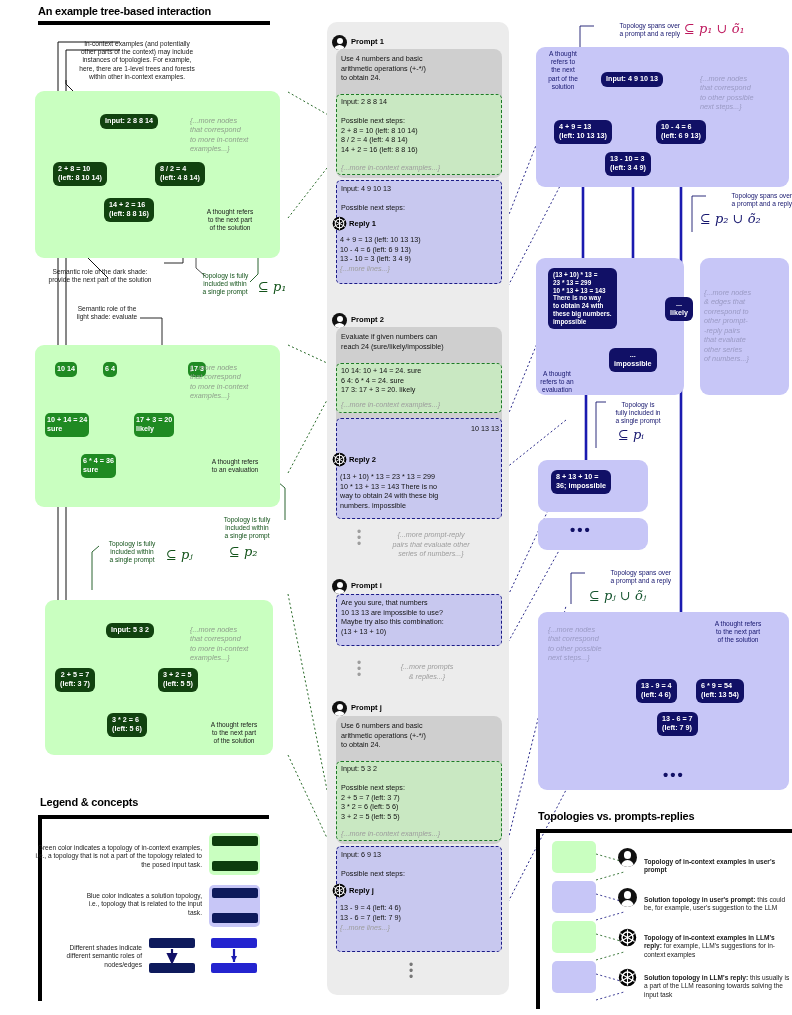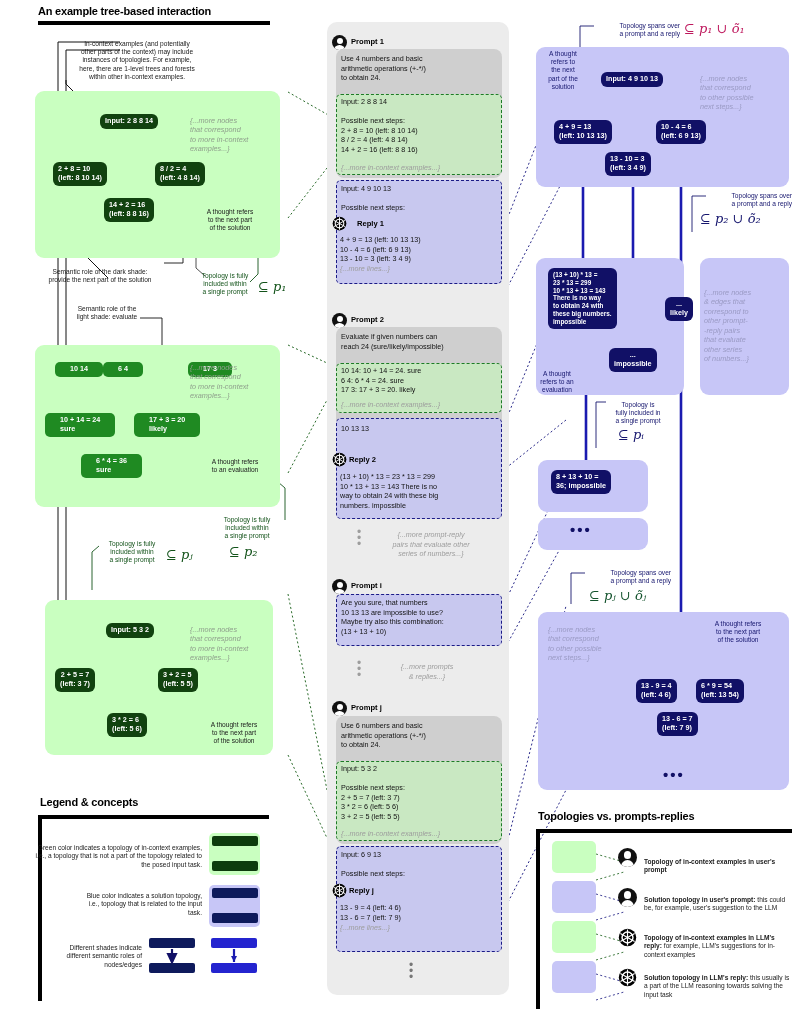--- a/index.html
+++ b/index.html
@@ -30,21 +30,21 @@
   .bluepanel {
     background:#c7c6f7; border-radius:9px; position:absolute;
   }
   .gnode {
     position:absolute; background:#11420f; color:#fff;
     border-radius:6px; padding:3px 5px; font-size:7.2px;
     line-height:1.22; font-weight:600; white-space:pre-line;
   }
   .gnode2 {
     position:absolute; background:#1f8a22; color:#fff;
-    border-radius:5px; padding:3px 15px; font-size:7.2px;
+    border-radius:5px; padding:3px 2px; font-size:7.2px;
     line-height:1.22; font-weight:600; white-space:pre-line;
   }
   .bnode {
     position:absolute; background:#111066; color:#fff;
     border-radius:6px; padding:3px 5px; font-size:7.2px;
     line-height:1.22; font-weight:600; white-space:pre-line;
   }
   .ghost {
     position:absolute; color:#8e8e9e; font-style:italic;
     font-size:7.3px; line-height:1.3; white-space:pre-line;
@@ -392,41 +392,41 @@
 
 Possible next steps:</div>
 
 <div class="gpt" style="left:332px; top:216px;">
   <svg viewBox="0 0 24 24" width="15" height="15">
       <circle cx="12" cy="12" r="11" fill="#000"></circle>
       <path d="M12 4.2 a7.8 7.8 0 1 0 0 15.6 a7.8 7.8 0 1 0 0-15.6 M12 6 a6 6 0 1 1 0 12 a6 6 0 1 1 0-12" fill="#fff"></path>
       <path d="M12 2 L12 22 M3 7 L21 17 M3 17 L21 7" stroke="#fff" stroke-width="1.5" fill="none"></path>
     </svg>
 </div>
-<div class="chat-lbl" style="left:349px; top:219px;margin-left:8px;">Reply 1</div>
+<div class="chat-lbl" style="left:349px; top:219px;">Reply 1</div>
 <div class="chat-txt" style="left:340px; top:235px; width:160px;">4 + 9 = 13 (left: 10 13 13)
 10 - 4 = 6 (left: 6 9 13)
 13 - 10 = 3 (left: 3 4 9)</div>
 <div class="chat-txt faded" style="left:340px; top:264px; width:160px;">{...more lines...}</div>
 
 <div class="avatar" style="left:332px; top:313px;">
     <div class="head"></div>
     <div class="body"></div>
   </div>
 <div class="chat-lbl" style="left:351px; top:315px;">Prompt 2</div>
 <div class="bubble" style="left:336px; top:327px; width:166px; height:114px;"></div>
 <div class="chat-txt" style="left:341px; top:332px; width:158px;">Evaluate if given numbers can
 reach 24 (sure/likely/impossible)</div>
 <div class="dash-green" style="left:336px; top:363px; width:166px; height:50px;"></div>
 <div class="chat-txt" style="left:341px; top:366px; width:158px;">10 14: 10 + 14 = 24. sure
 6 4: 6 * 4 = 24. sure
 17 3: 17 + 3 = 20. likely</div>
 <div class="chat-txt faded" style="left:341px; top:400px; width:160px;">{...more in-context examples...}</div>
 <div class="dash-blue" style="left:336px; top:418px; width:166px; height:101px;"></div>
-<div class="chat-txt" style="left:341px; top:424px; width:158px;">10 13 13</div>
+<div class="chat-txt" style="left:341px; top:424px; width:158px;text-align:right;">10 13 13</div>
 
 <div class="gpt" style="left:332px; top:452px;">
   <svg viewBox="0 0 24 24" width="15" height="15">
       <circle cx="12" cy="12" r="11" fill="#000"></circle>
       <path d="M12 4.2 a7.8 7.8 0 1 0 0 15.6 a7.8 7.8 0 1 0 0-15.6 M12 6 a6 6 0 1 1 0 12 a6 6 0 1 1 0-12" fill="#fff"></path>
       <path d="M12 2 L12 22 M3 7 L21 17 M3 17 L21 7" stroke="#fff" stroke-width="1.5" fill="none"></path>
     </svg>
 </div>
 <div class="chat-lbl" style="left:349px; top:455px;">Reply 2</div>
 <div class="chat-txt" style="left:340px; top:472px; width:162px;">(13 + 10) * 13 = 23 * 13 = 299

